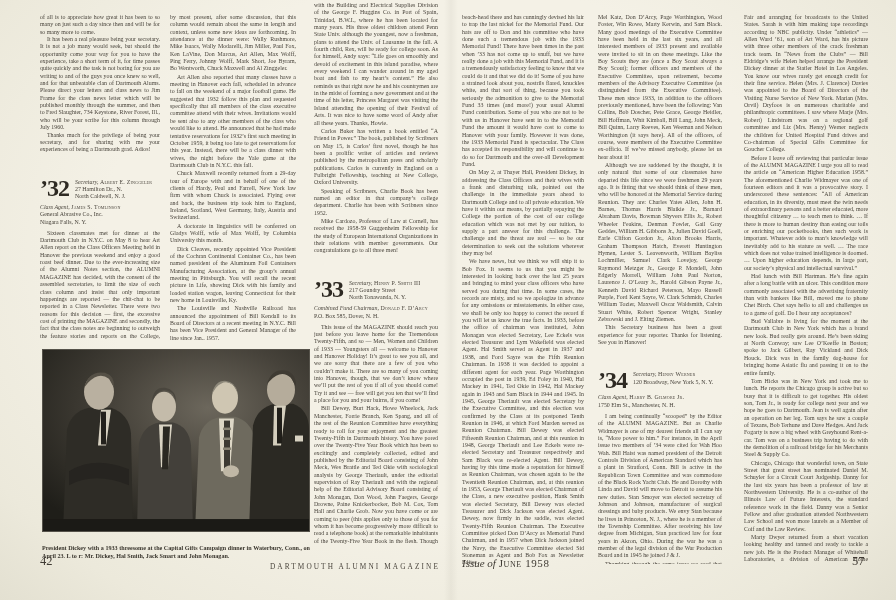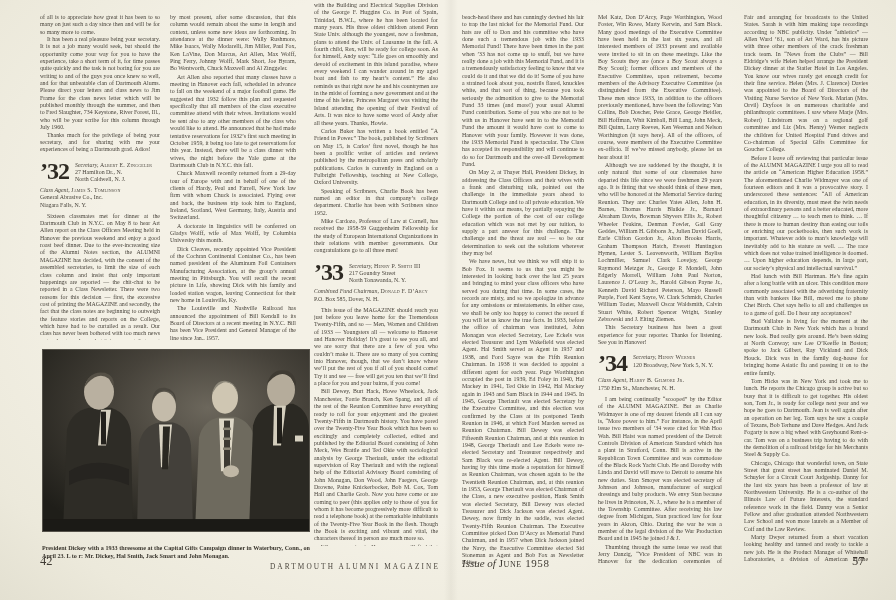--- a/index.html
+++ b/index.html
@@ -14,21 +14,21 @@
   .col{position:absolute;font-size:5.9px;line-height:7.35px;text-align:justify;overflow:hidden;color:#49443c;}
   .col p{margin:0;}
   .col p.sp{margin-top:1px;}
   p.ind{text-indent:7px;}
   #c1{left:40px;top:14px;width:120px;height:326px;}
   #c2{left:170px;top:14px;width:126px;height:326px;}
   #c3{left:314px;top:2px;width:124px;height:544px;}
   #c4{left:462px;top:14px;width:122px;height:550px;}
   #c5{left:598px;top:14px;width:124px;height:550px;}
   #c6{left:744px;top:14px;width:124px;height:550px;}
-  .class-head{display:flex;align-items:flex-start;margin:8px 0 2px;text-align:left;}
+  .class-head{display:flex;align-items:flex-start;margin:25px 0 2px;text-align:left;}
   .year{font-weight:700;font-size:24px;line-height:19px;letter-spacing:-1px;color:#2e2a23;}
   .head-info{margin-left:6px;line-height:7.2px;}
   .head-info .line{display:block;}
   .lbl{font-style:italic;}
   .nm{font-variant:small-caps;letter-spacing:0.2px;}
   .agent{margin:4px 0 4px;text-align:left;line-height:7.2px;}
   .agent .line{display:block;}
   .photo{position:absolute;left:42px;top:349px;width:268px;height:183px;
     border:1px solid #55524a;box-sizing:border-box;background:#2a2822;}
   .photo svg{display:block;width:100%;height:100%;}

